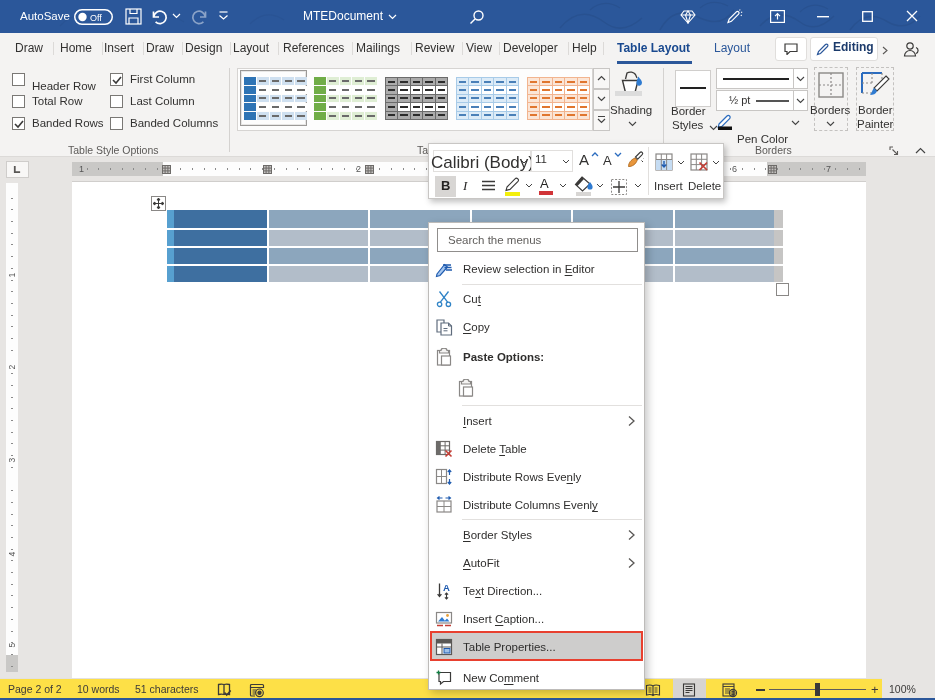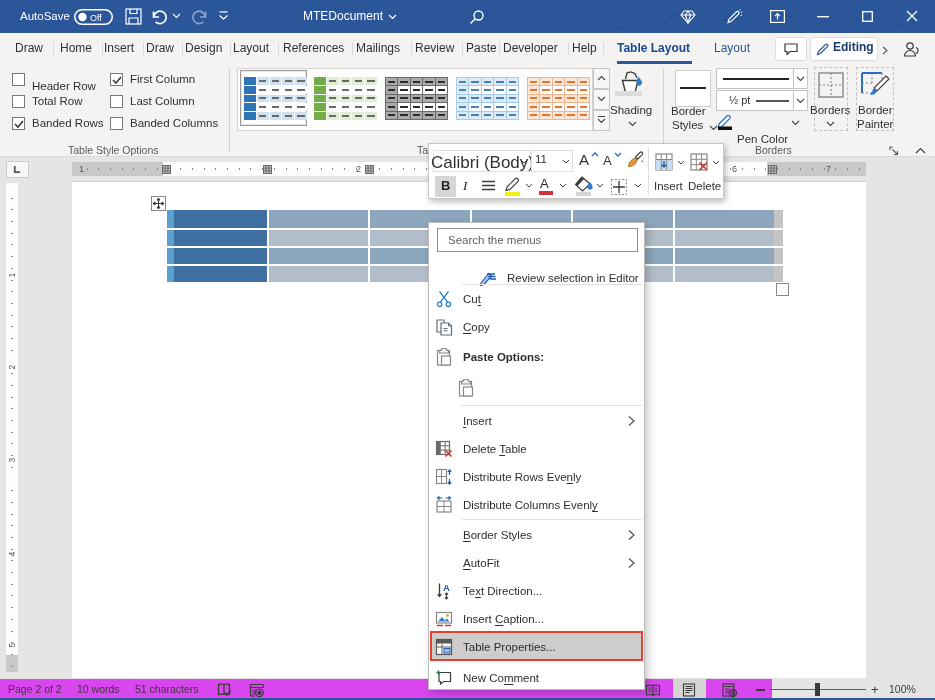--- a/index.html
+++ b/index.html
@@ -26,21 +26,21 @@
   .thumb div:nth-child(n+6):nth-child(-n+10), .thumb div:nth-child(n+16):nth-child(-n+20) { background:var(--band2); }
   .thumb div:nth-child(5n+1) { background:var(--solid) !important; }
   .thumb div:nth-child(5n+2)::after, .thumb div:nth-child(5n+3)::after, .thumb div:nth-child(5n+4)::after, .thumb div:nth-child(5n)::after {
       content:""; position:absolute; left:18%; right:18%; top:50%; margin-top:-1px; height:2px; background:var(--dash); }
   .thumb.grid { background:var(--solid); border:1px solid var(--solid); }
   .thumb.grid div:nth-child(5n+1) { background:var(--band) !important; }
   .thumb.grid div:nth-child(5n+1)::after { content:""; position:absolute; left:18%; right:18%; top:50%; margin-top:-1px; height:2px; background:var(--dash); }
   
   #doc { position:absolute; left:0; top:157px; width:935px; height:521px; background:#e7e5e3; overflow:hidden; }
   
-  #statusbar { position:absolute; left:0; top:678px; width:772px; height:22px; background:#d946ef; border-top:1px solid #e3e1df; font-size:10.5px; color:#3b3a39; }
+  #statusbar { position:absolute; left:0; top:678px; width:882px; height:22px; background:#fde047; border-top:1px solid #e3e1df; font-size:10.5px; color:#3b3a39; }
   #statusbar .s { position:absolute; top:0; height:21px; line-height:21px; }
   
   #minitb { position:absolute; left:428px; top:143px; width:296px; height:56px; background:#fff;
             border:1px solid #c8c6c4; box-shadow:2px 3px 6px rgba(0,0,0,.25); }
   #ctxmenu { position:absolute; left:428px; top:222px; width:217px; height:468px; background:#fff;
              border:1px solid #bdbbb9; box-shadow:3px 3px 8px rgba(0,0,0,.22); }
   .mi { position:absolute; left:0; width:215px; height:28px; }
   .mi .t { position:absolute; left:34px; top:50%; transform:translateY(-50%); font-size:11.5px; color:#2f2e2d; white-space:nowrap; }
   .mi .ic { position:absolute; left:6px; top:50%; transform:translateY(-50%); width:18px; height:18px; }
   .mi .arr { position:absolute; right:9px; top:50%; transform:translateY(-50%); width:7px; height:11px; }
@@ -130,21 +130,21 @@
   <div class="tab" style="left:185px;">Design</div>
   <div class="tabsep" style="left:230px;"></div>
   <div class="tab" style="left:233px;">Layout</div>
   <div class="tabsep" style="left:278px;"></div>
   <div class="tab" style="left:283px;">References</div>
   <div class="tabsep" style="left:352px;"></div>
   <div class="tab" style="left:356px;">Mailings</div>
   <div class="tabsep" style="left:411px;"></div>
   <div class="tab" style="left:415px;">Review</div>
   <div class="tabsep" style="left:462px;"></div>
-  <div class="tab" style="left:466px;">Paste</div>
+  <div class="tab" style="left:466px;">View</div>
   <div class="tabsep" style="left:499px;"></div>
   <div class="tab" style="left:503px;">Developer</div>
   <div class="tabsep" style="left:568px;"></div>
   <div class="tab" style="left:572px;">Help</div>
   <div class="tabsep" style="left:603px;"></div>
   <div class="tab" style="left:617px;color:#19498f;font-weight:bold;">Table Layout</div>
   <div class="abs" style="left:617px;top:28px;width:75px;height:3px;background:#2b579a;"></div>
   <div class="tab" style="left:714px;color:#2b579a;">Layout</div>
   <div class="abs" style="left:775px;top:4px;width:32px;height:24px;background:#fff;border:1px solid #e0deDC;border-radius:3px;"></div>
   <svg class="abs" style="left:784px;top:10px;" width="14" height="12" viewBox="0 0 14 12" fill="none" stroke="#3b3a39" stroke-width="1.2">
@@ -616,21 +616,21 @@
   <svg class="abs" style="left:205px;top:39px;" width="8" height="5" viewBox="0 0 8 5" fill="none" stroke="#444" stroke-width="1">
       <path d="M1 1 l3 3 L7 1"></path>
     </svg>
   <div class="abs" style="left:225px;top:36px;font-size:11.5px;color:#323130;">Insert</div>
   <div class="abs" style="left:259px;top:36px;font-size:11.5px;color:#323130;">Delete</div>
 </div>
 <div id="ctxmenu">
   <div class="abs" style="left:8px;top:5px;width:201px;height:24px;border:1px solid #908e8c;background:#fff;"></div>
   <div class="abs" style="left:19px;top:11px;font-size:11.5px;color:#605e5c;">Search the menus</div>
 
-  <div class="mi" style="top:41px;margin-left:44px;">
+  <div class="mi" style="top:32px;">
     <svg class="ic" viewBox="0 0 18 18" fill="none">
       <path d="M2 14 L9.5 4.5 L12.5 7 L5 15.5 L1.5 16.5 z" fill="#a7c8f0" stroke="#1f5baf" stroke-width="1.2"></path>
       <path d="M8 5 h8 M9.5 7.5 h7 M11 10 h6" stroke="#1f5baf" stroke-width="1.4"></path>
     </svg>
     <div class="t">Review selection in <u>E</u>ditor</div>
   </div>
   <div class="msep" style="top:61px;"></div>
   <div class="mi" style="top:62px;">
     <svg class="ic" viewBox="0 0 18 18" fill="none" stroke="#2f83c6" stroke-width="1.3">
       <path d="M4.5 1.5 L12.6 12.2 M13.5 1.5 L5.4 12.2"></path>

